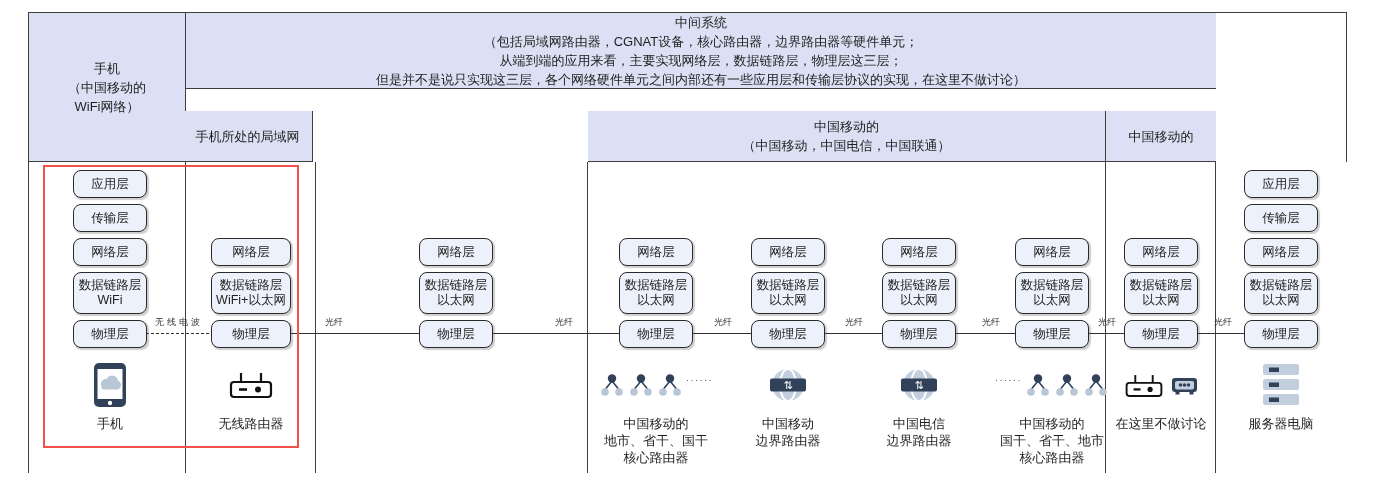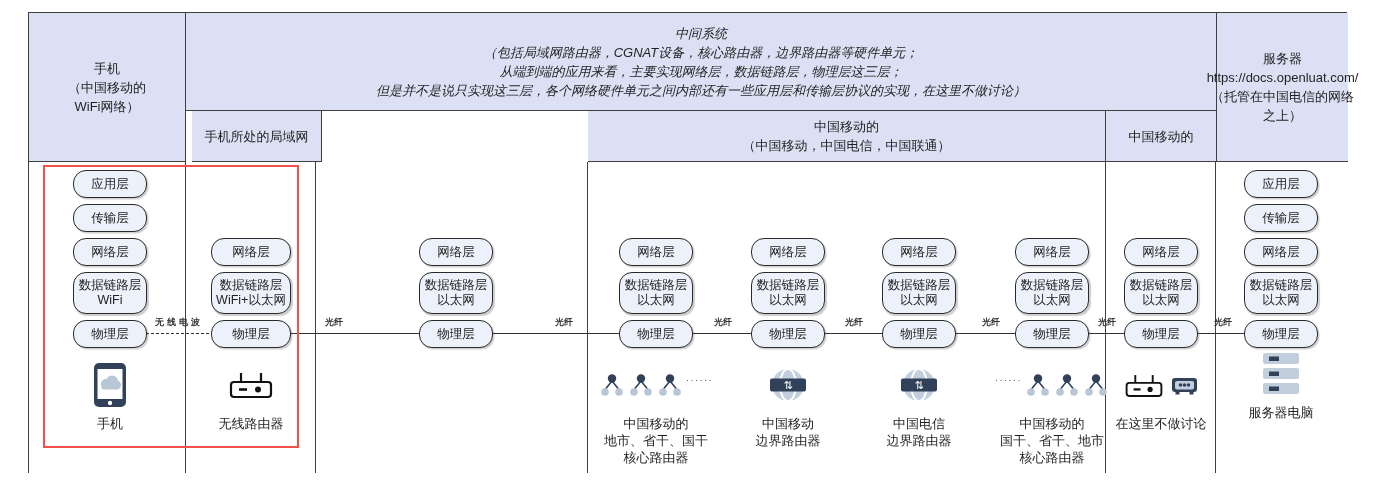--- a/index.html
+++ b/index.html
@@ -14,59 +14,56 @@
   }
   .cell{position:absolute;box-sizing:border-box;display:flex;align-items:center;justify-content:center;text-align:center;}
   .hcell{background:#dbe0f4;color:#1f1f1f;font-size:13px;line-height:19px;white-space:pre-line;}
   .bcell{background:#ffffff;}
   .br{border-right:1px solid #3f3f3f;}
   .bb{border-bottom:1px solid #3f3f3f;}
   .bl{border-left:1px solid #3f3f3f;}
   
   .stack{position:absolute;display:flex;flex-direction:column;gap:6px;z-index:3;}
   .box{
-    box-sizing:border-box;height:28px;border:1.4px solid #2a2a2a;border-radius:13px;
+    box-sizing:border-box;height:28px;border:1.4px solid #2a2a2a;border-radius:8px;
     background:#edf1fb;display:flex;align-items:center;justify-content:center;
     font-size:12.5px;line-height:15px;color:#222;text-align:center;white-space:pre-line;
     box-shadow:1.5px 1.5px 1px rgba(60,60,60,.25);
   }
   .box.dbl{height:42px;}
   
   .hline{position:absolute;height:0;border-top:1px solid #333;z-index:1;}
   .hline.dashed{border-top:1px dashed #333;}
-  .linklabel{position:absolute;font-size:9px;color:#333;transform:translateX(-50%);z-index:2;white-space:nowrap;font-weight:bold;}
+  .linklabel{position:absolute;font-size:9px;color:#333;transform:translateX(-50%);z-index:2;white-space:nowrap;}
   .radio{letter-spacing:3px;}
   
   .dev{position:absolute;width:150px;display:flex;flex-direction:column;align-items:center;z-index:3;}
   .icon-slot{height:56px;display:flex;align-items:center;justify-content:center;gap:7px;}
   .dev-label{font-size:13px;line-height:17px;color:#1f1f1f;text-align:center;white-space:pre-line;margin-top:2px;}
   .trees{display:flex;align-items:flex-start;gap:3px;}
   .dots{font-size:9px;letter-spacing:1.5px;color:#444;margin-top:2px;}
   
   .redbox{position:absolute;left:14px;top:152px;width:252px;height:279px;border:2.5px solid #f4504b;z-index:6;pointer-events:none;}
 </style>
 </head>
 <body>
 
 <div class="tbl">
 
   <div class="cell hcell br bb" style="left:0;top:0;width:157px;height:149px;">手机
 （中国移动的
 WiFi网络）</div>
 
-  <div class="cell hcell bb" style="left:157px;top:0;width:1030px;height:98px;font-style:italic;">中间系统
+  <div class="cell hcell bb" style="left:157px;top:0;width:1030px;height:76px;">中间系统
 （包括局域网路由器，CGNAT设备，核心路由器，边界路由器等硬件单元；
 从端到端的应用来看，主要实现网络层，数据链路层，物理层这三层；
 但是并不是说只实现这三层，各个网络硬件单元之间内部还有一些应用层和传输层协议的实现，在这里不做讨论）</div>
 
-  <div class="cell hcell bl bb" style="left:1187px;top:0;width:132px;height:149px;padding:0 12px;" style2="">服务器
-https://docs.openluat.com/
-（托管在中国电信的网络之上）</div>
-
-  <div class="cell hcell br bb" style="left:163px;top:98px;width:130px;height:51px;">手机所处的局域网</div>
+
+  <div class="cell hcell br bb" style="left:154px;top:98px;width:130px;height:51px;">手机所处的局域网</div>
   <div class="cell hcell br bb" style="left:559px;top:98px;width:518px;height:51px;">中国移动的
 （中国移动，中国电信，中国联通）</div>
   <div class="cell hcell bb" style="left:1077px;top:98px;width:110px;height:51px;">中国移动的</div>
 
   <div class="cell bcell br" style="left:0;top:149px;width:157px;height:311px;"></div>
   <div class="cell bcell br" style="left:157px;top:149px;width:130px;height:311px;"></div>
   <div class="cell bcell br" style="left:287px;top:149px;width:272px;height:311px;"></div>
   <div class="cell bcell br" style="left:559px;top:149px;width:518px;height:311px;"></div>
   <div class="cell bcell br" style="left:1077px;top:149px;width:110px;height:311px;"></div>
   <div class="cell bcell" style="left:1187px;top:149px;width:132px;height:311px;"></div>
@@ -280,21 +277,21 @@
         <circle cx="9.5" cy="10" r="1.8" fill="#31415a"></circle>
         <circle cx="13.5" cy="10" r="1.8" fill="#31415a"></circle>
         <circle cx="17.5" cy="10" r="1.8" fill="#31415a"></circle>
         <rect x="4.5" y="17" width="4" height="2.5" fill="#31415a"></rect>
         <rect x="18.5" y="17" width="4" height="2.5" fill="#31415a"></rect>
       </svg>
     </div>
     <div class="dev-label">在这里不做讨论</div>
   </div>
 
-  <div class="dev" style="left:1177px;top:333px;justify-content:center;">
+  <div class="dev" style="left:1177px;top:344px;justify-content:center;">
     <div class="icon-slot">
       <svg width="36" height="44" viewBox="0 0 36 44">
         <rect x="0" y="1" width="36" height="11" rx="2" fill="#c3cedd"></rect>
           <rect x="6" y="4.5" width="10" height="4.5" fill="#31415a"></rect>
         <rect x="0" y="16" width="36" height="11" rx="2" fill="#c3cedd"></rect>
           <rect x="6" y="19.5" width="10" height="4.5" fill="#31415a"></rect>
         <rect x="0" y="31" width="36" height="11" rx="2" fill="#c3cedd"></rect>
           <rect x="6" y="34.5" width="10" height="4.5" fill="#31415a"></rect>
       </svg>
     </div>

